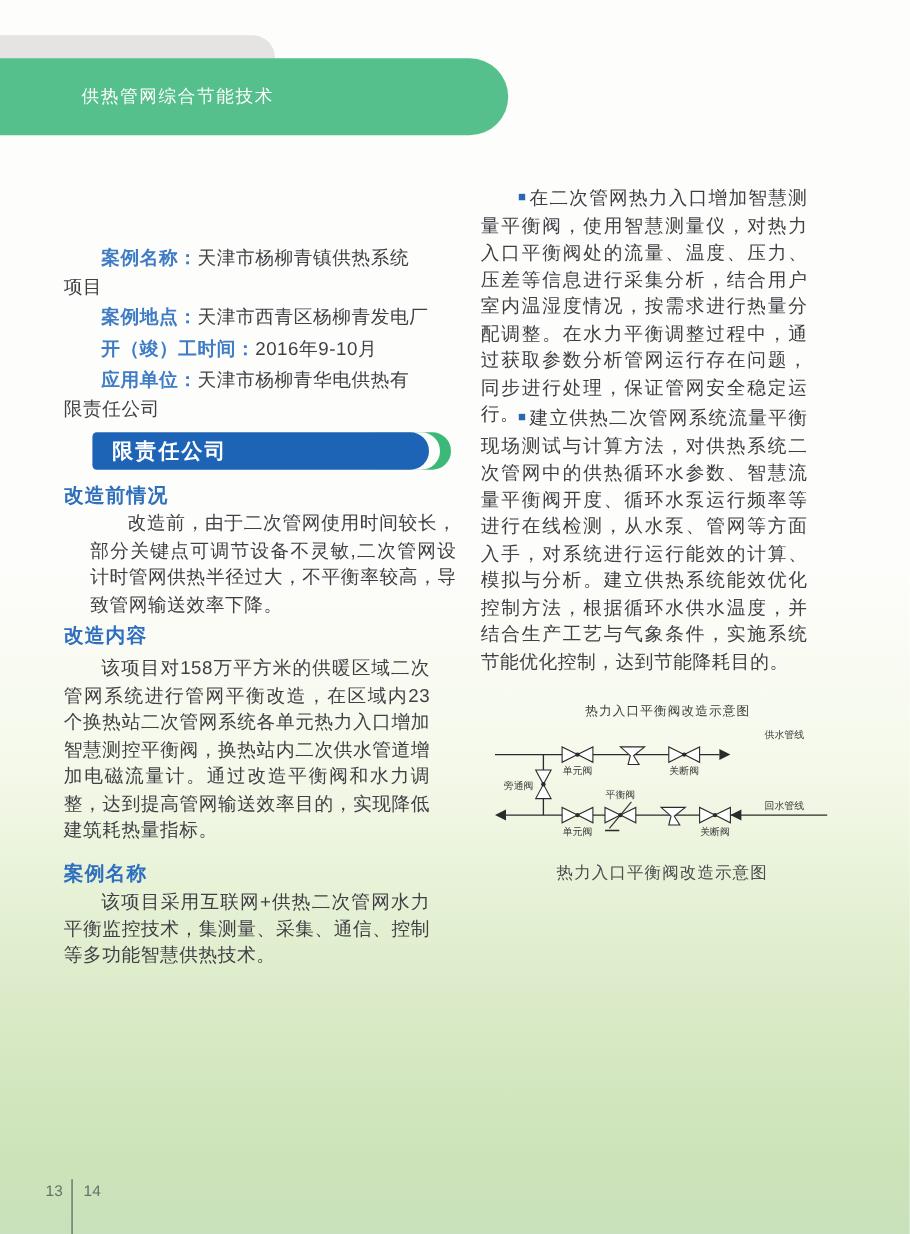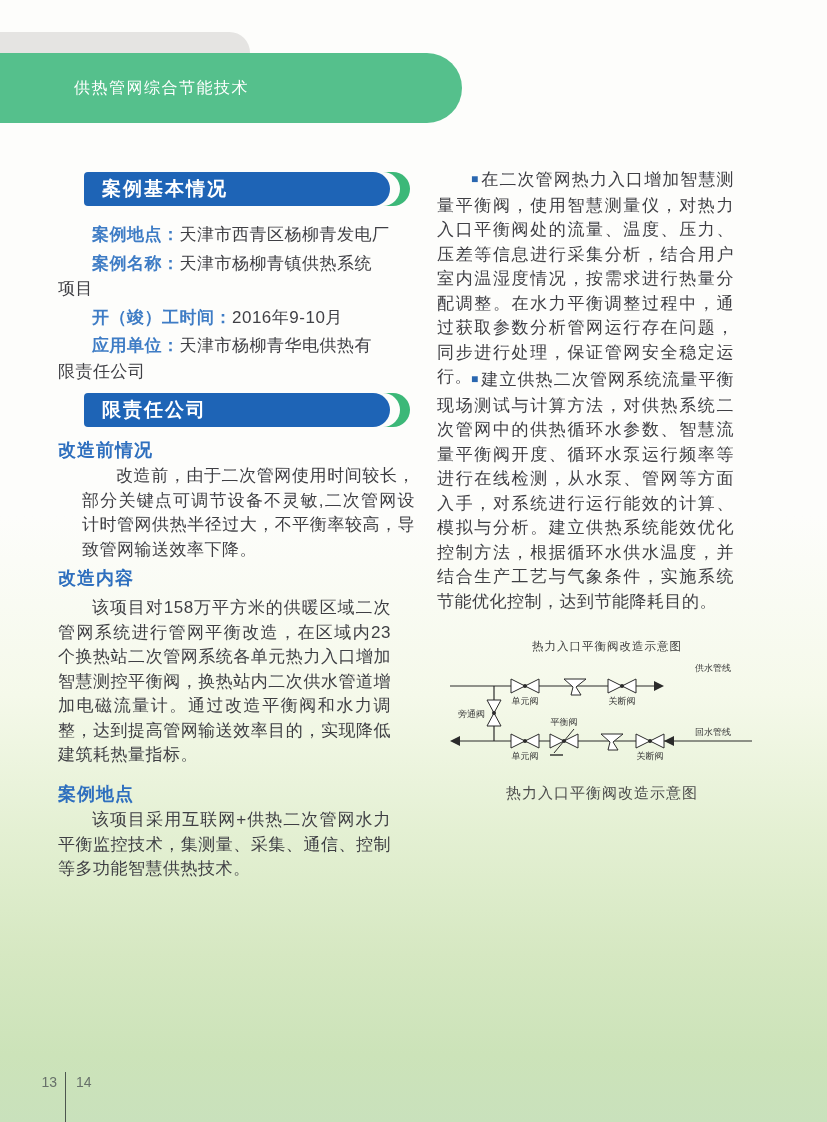--- a/index.html
+++ b/index.html
@@ -79,35 +79,28 @@
 </head>
 <body>
 
 <div class="page">
 
   <div class="hdr-gray"></div>
   <div class="hdr-green">
     <div class="hdr-title">供热管网综合节能技术</div>
   </div>
 
-  <div class="banner" style="left:84px;top:172px;">
-    <div class="tail"></div>
-    <div class="gap"></div>
-    <div class="pill">
-      <span>案例基本情况</span>
-    </div>
-  </div>
 
   <div class="col info-block" style="left:58px;top:222px;width:333px;">
     <p class="indent">
-      <span class="info-label">案例地点：</span><span class="info-value">天津市西青区杨柳青发电厂</span>
+      <span class="info-label">案例名称：</span><span class="info-value">天津市杨柳青镇供热系统
+项目</span>
     </p>
     <p class="indent">
-      <span class="info-label">案例名称：</span><span class="info-value">天津市杨柳青镇供热系统
-项目</span>
+      <span class="info-label">案例地点：</span><span class="info-value">天津市西青区杨柳青发电厂</span>
     </p>
     <p class="indent">
       <span class="info-label">开（竣）工时间：</span><span class="info-value">2016年9-10月</span>
     </p>
     <p class="indent">
       <span class="info-label">应用单位：</span><span class="info-value">天津市杨柳青华电供热有
 限责任公司</span>
     </p>
   </div>
 
@@ -118,21 +111,21 @@
       <span>限责任公司</span>
     </div>
   </div>
 
   <div class="col sub-head" style="left:58px;top:438px;">改造前情况</div>
   <p class="col body-text indent" style="left:58px;top:464px;width:333px;margin-left:24px;">改造前，由于二次管网使用时间较长，部分关键点可调节设备不灵敏,二次管网设计时管网供热半径过大，不平衡率较高，导致管网输送效率下降。</p>
 
   <div class="col sub-head" style="left:58px;top:566px;">改造内容</div>
   <p class="col body-text indent" style="left:58px;top:596px;width:333px;">该项目对158万平方米的供暖区域二次管网系统进行管网平衡改造，在区域内23个换热站二次管网系统各单元热力入口增加智慧测控平衡阀，换热站内二次供水管道增加电磁流量计。通过改造平衡阀和水力调整，达到提高管网输送效率目的，实现降低建筑耗热量指标。</p>
 
-  <div class="col sub-head" style="left:58px;top:782px;">案例地点</div>
+  <div class="col sub-head" style="left:58px;top:782px;">案例名称</div>
   <p class="col body-text indent" style="left:58px;top:808px;width:333px;">该项目采用互联网+供热二次管网水力平衡监控技术，集测量、采集、通信、控制等多功能智慧供热技术。</p>
 
   <p class="col body-text indent" style="left:437px;top:168px;width:297px;"><span class="bullet-sq">■</span><span>在二次管网热力入口增加智慧测量平衡阀，使用智慧测量仪，对热力入口平衡阀处的流量、温度、压力、压差等信息进行采集分析，结合用户室内温湿度情况，按需求进行热量分配调整。在水力平衡调整过程中，通过获取参数分析管网运行存在问题，同步进行处理，保证管网安全稳定运行。</span></p>
 
   <p class="col body-text indent" style="left:437px;top:368px;width:297px;"><span class="bullet-sq">■</span><span>建立供热二次管网系统流量平衡现场测试与计算方法，对供热系统二次管网中的供热循环水参数、智慧流量平衡阀开度、循环水泵运行频率等进行在线检测，从水泵、管网等方面入手，对系统进行运行能效的计算、模拟与分析。建立供热系统能效优化控制方法，根据循环水供水温度，并结合生产工艺与气象条件，实施系统节能优化控制，达到节能降耗目的。</span></p>
 
   <div class="diagram">
     <svg width="326" height="146" viewBox="0 0 326 146">
       <defs>
         <g id="valve-h" stroke="#2b2b2b" stroke-width="1" fill="#ffffff">

